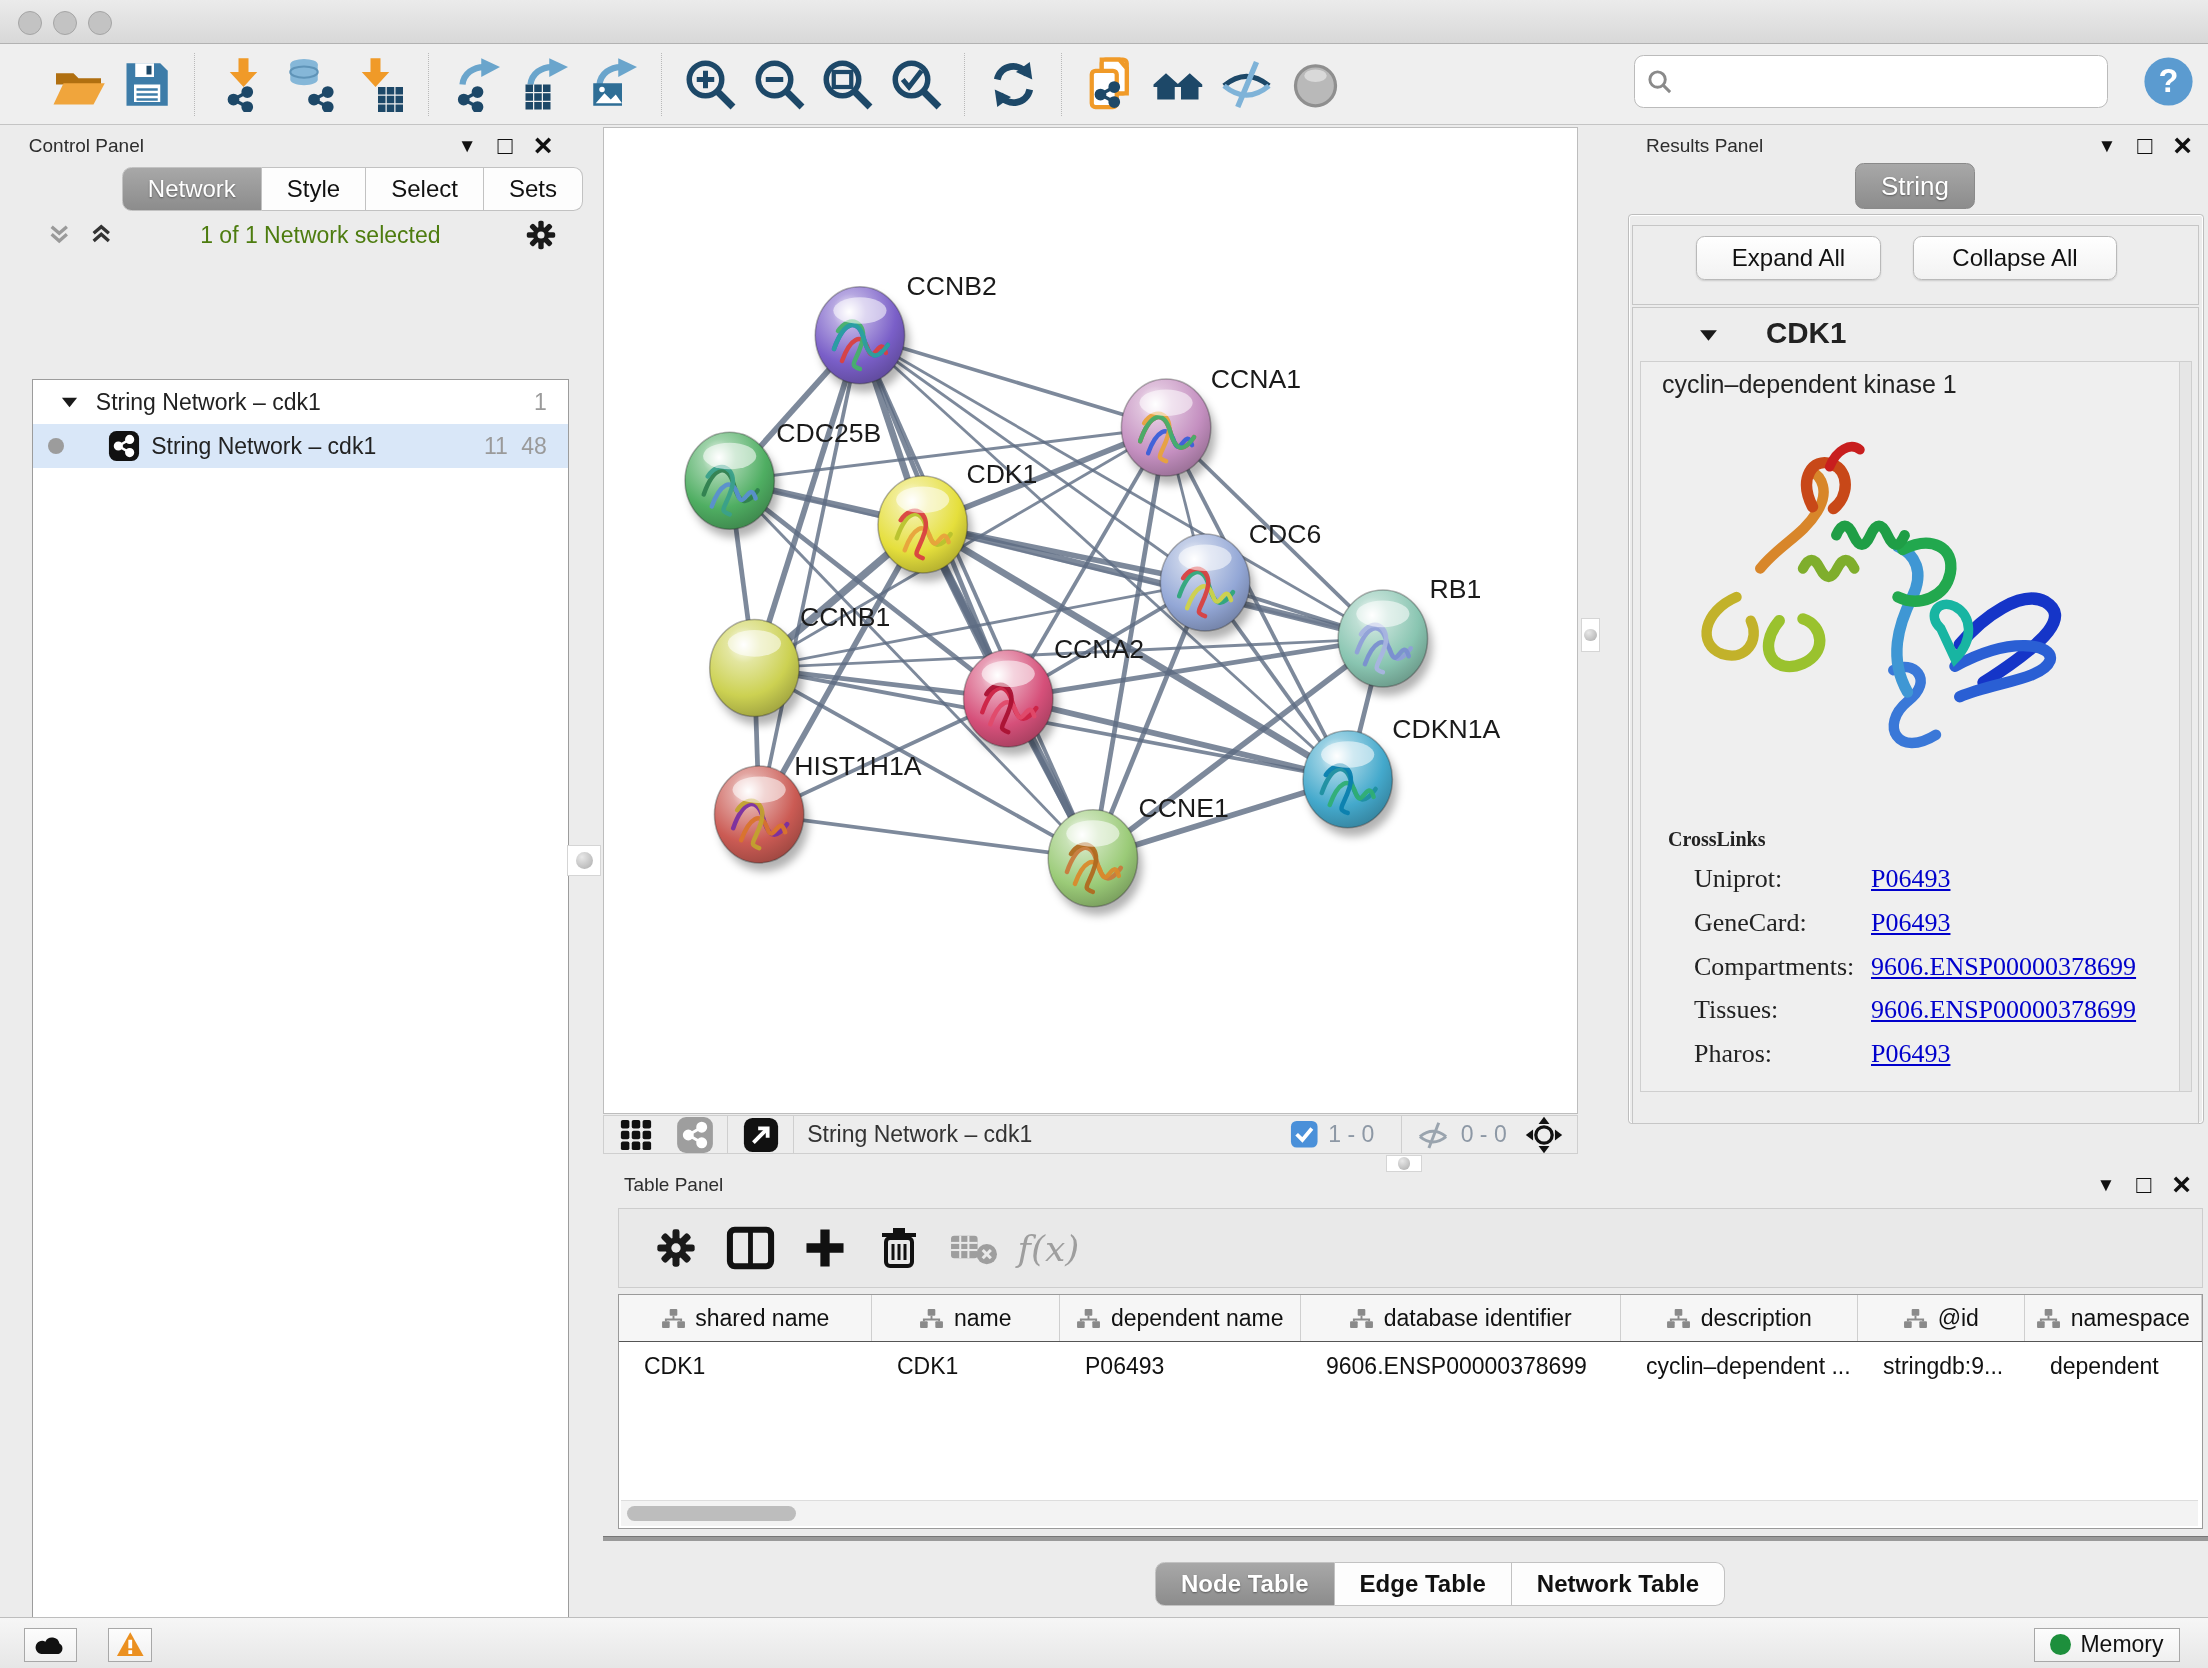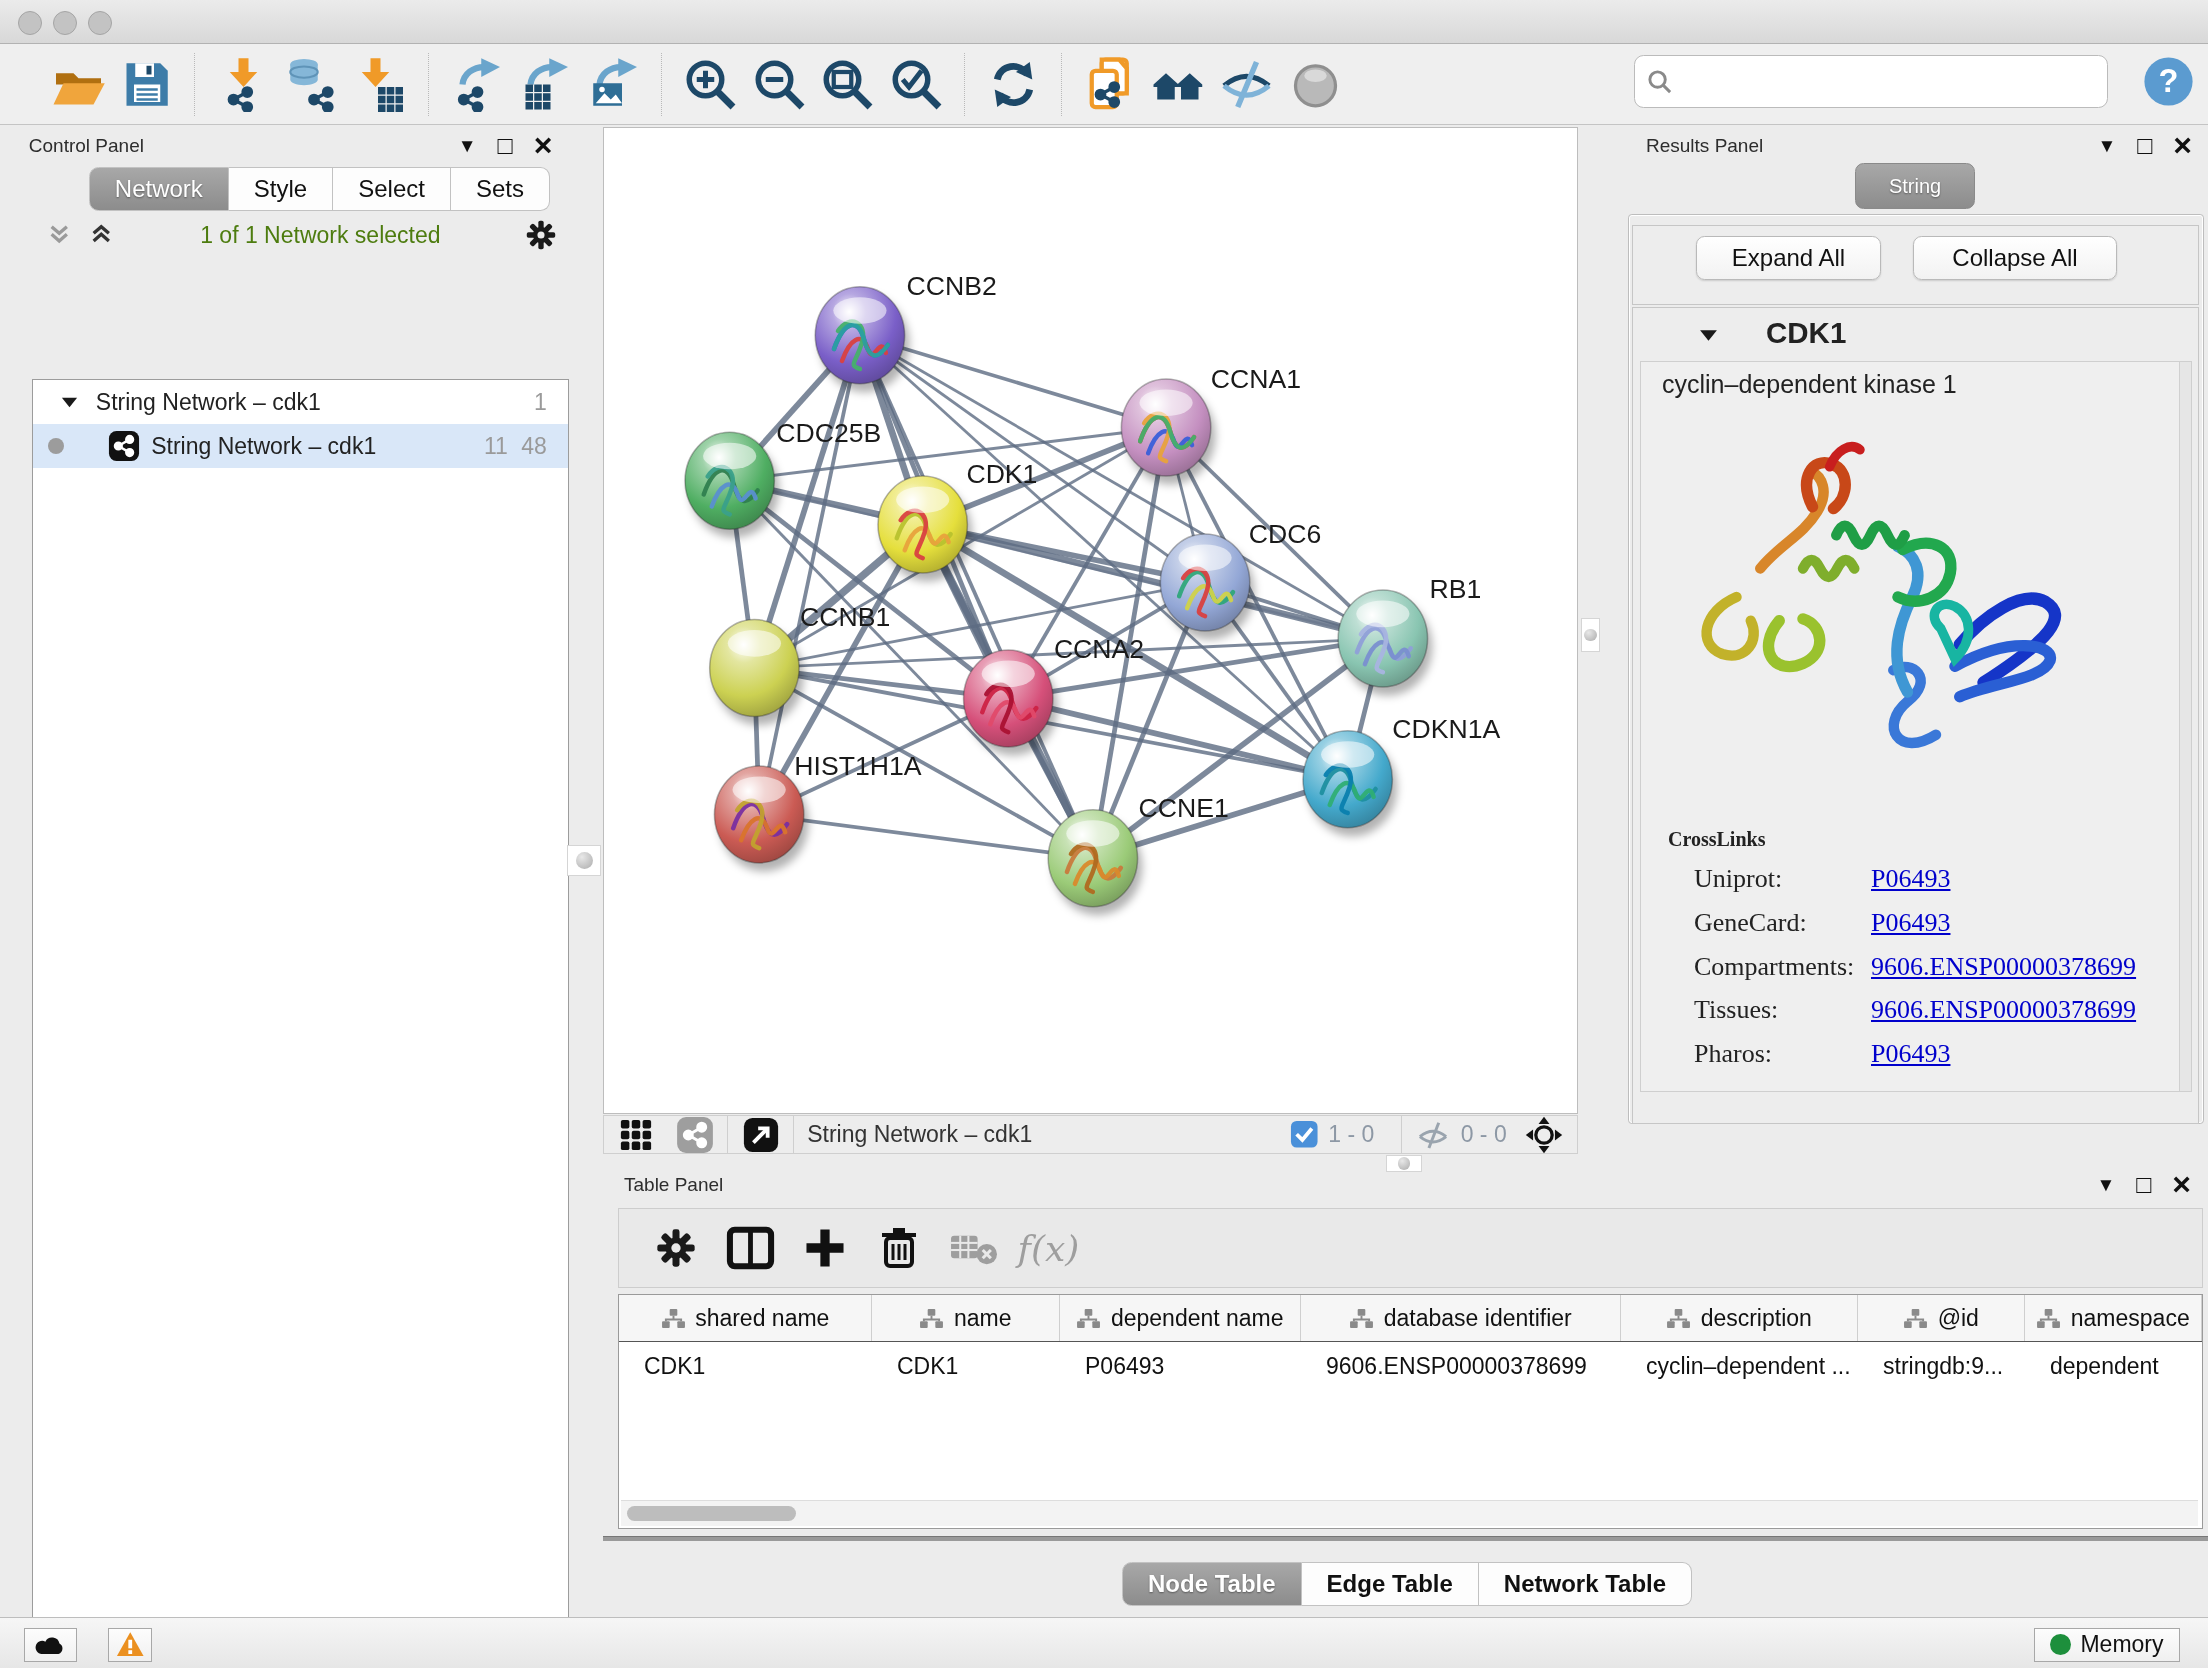--- a/index.html
+++ b/index.html
@@ -22,21 +22,21 @@
                border:1.9px solid #bbb;border-radius:9.5px;display:flex;align-items:center;}
   #search-input{border:none;outline:none;font-size:23px;flex:1;background:transparent;
                 font-family:"Liberation Sans",sans-serif;}
   
   .panel-title{font-size:19px;color:#2d2d2d;}
   .ph-icons{position:absolute;display:flex;align-items:center;gap:21px;}
   .ph-caret{font-size:19px;color:#111;}
   .ph-float{font-size:25px;color:#111;font-weight:bold;line-height:19px;}
   .ph-close{font-size:32px;font-weight:bold;color:#111;line-height:19px;}
   
-  .tabrow{display:flex;}
+  .tabrow{display:flex;margin-left:33px;}
   .tab{height:42px;line-height:42px;padding:0 25px;background:#fdfdfd;border:1px solid #c2c2c2;
        border-left:none;font-size:24px;text-align:center;color:#111;}
   .tab:first-child{border-left:1px solid #c2c2c2;border-radius:9.5px 0 0 9.5px;}
   .tab:last-child{border-radius:0 9.5px 9.5px 0;}
   .tab.sel{background:linear-gradient(#a8a8a8,#8c8c8c);color:#fff;text-shadow:0 1px 1.9px rgba(0,0,0,.4);}
   
   #cp-list{left:27px;top:254px;width:535px;height:1336px;background:#fff;border:1.9px solid #9c9c9c;}
   .tree-row{position:relative;height:44px;display:flex;align-items:center;font-size:23px;}
   .tree-row .cnt{position:absolute;color:#9a9a9a;}
   #tree-child{background:#d9e7f8;}
@@ -777,21 +777,21 @@
 
   <div class="abs" style="left:1623px;top:125px;width:586px;height:1028px">
     <div class="panel-title abs" style="left:23px;top:9.5px">Results Panel</div>
     <div class="ph-icons" style="right:17px;top:9.5px">
       <span class="ph-caret">▼</span>
       <span class="ph-float">□</span>
       <span class="ph-close">×</span>
     </div>
   </div>
   <div id="rp-outer" class="abs"></div>
-  <div class="abs" style="left:1855px;top:163px;width:118px;height:44px;background:linear-gradient(#a8a8a8,#8c8c8c);border:1px solid #8a8a8a;border-radius:8.6px;color:#fff;font-size:20px;text-align:center;line-height:44px;text-shadow:0 1px 1.9px rgba(0,0,0,.4)">String</div>
+  <div class="abs" style="left:1855px;top:163px;width:118px;height:44px;background:linear-gradient(#a8a8a8,#8c8c8c);border:1px solid #8a8a8a;border-radius:8.6px;color:#fff;font-size:26px;text-align:center;line-height:44px;text-shadow:0 1px 1.9px rgba(0,0,0,.4)">String</div>
   <div id="rp-btnbox" class="abs">
     <div class="rp-btn" style="left:63px;width:183px">Expand All</div>
     <div class="rp-btn" style="left:280px;width:202px">Collapse All</div>
   </div>
   <div id="rp-section" class="abs">
     <span style="position:absolute;left:65px;top:17px">
       <svg width="21" height="21" viewBox="0 0 20 20">
           <polygon points="2,5 18,5 10,15" fill="#1a1a1a"></polygon>
         </svg>
     </span>

